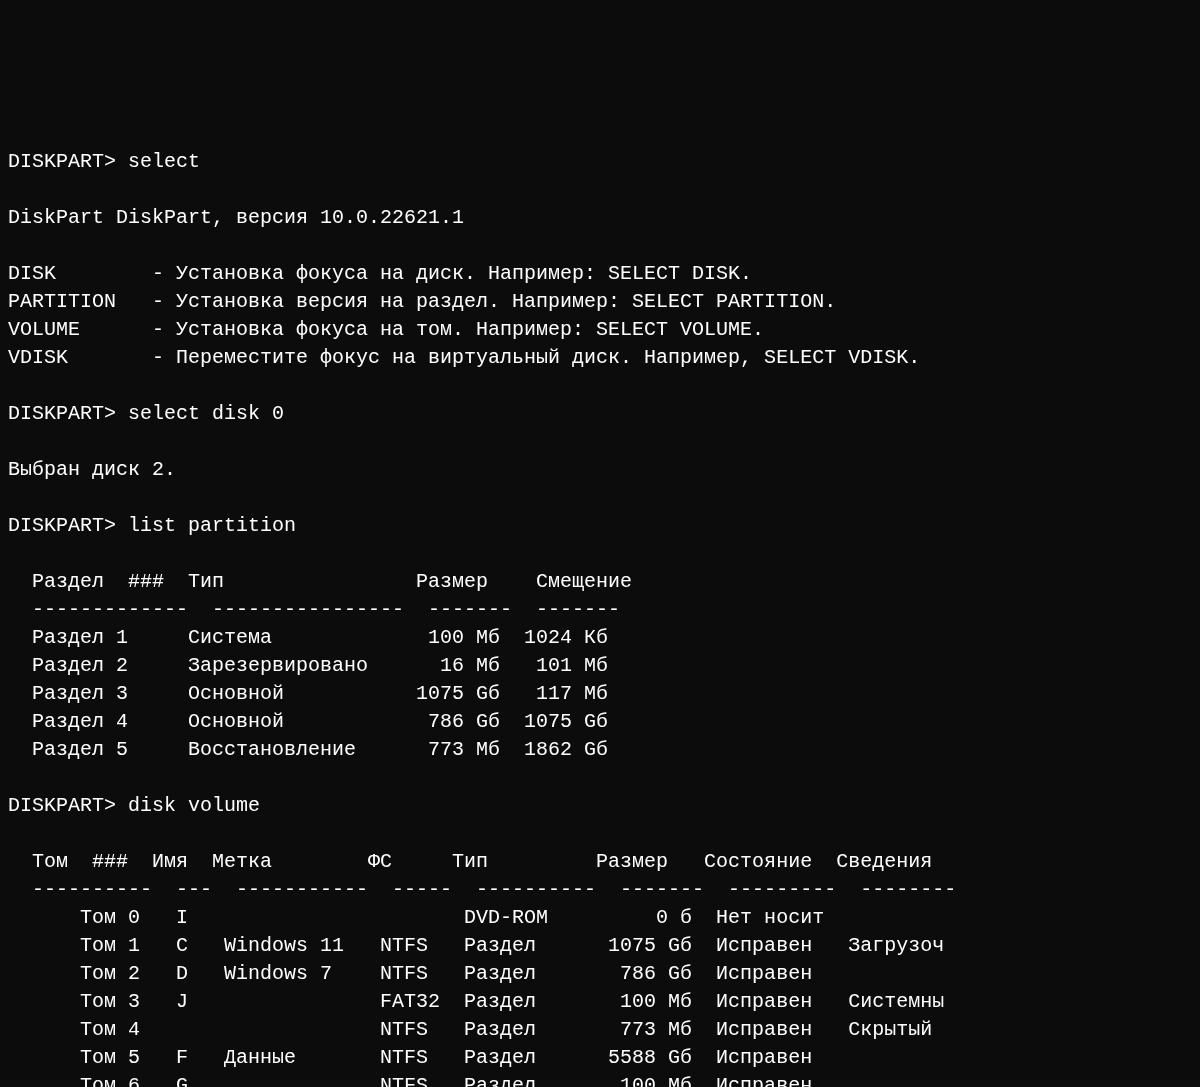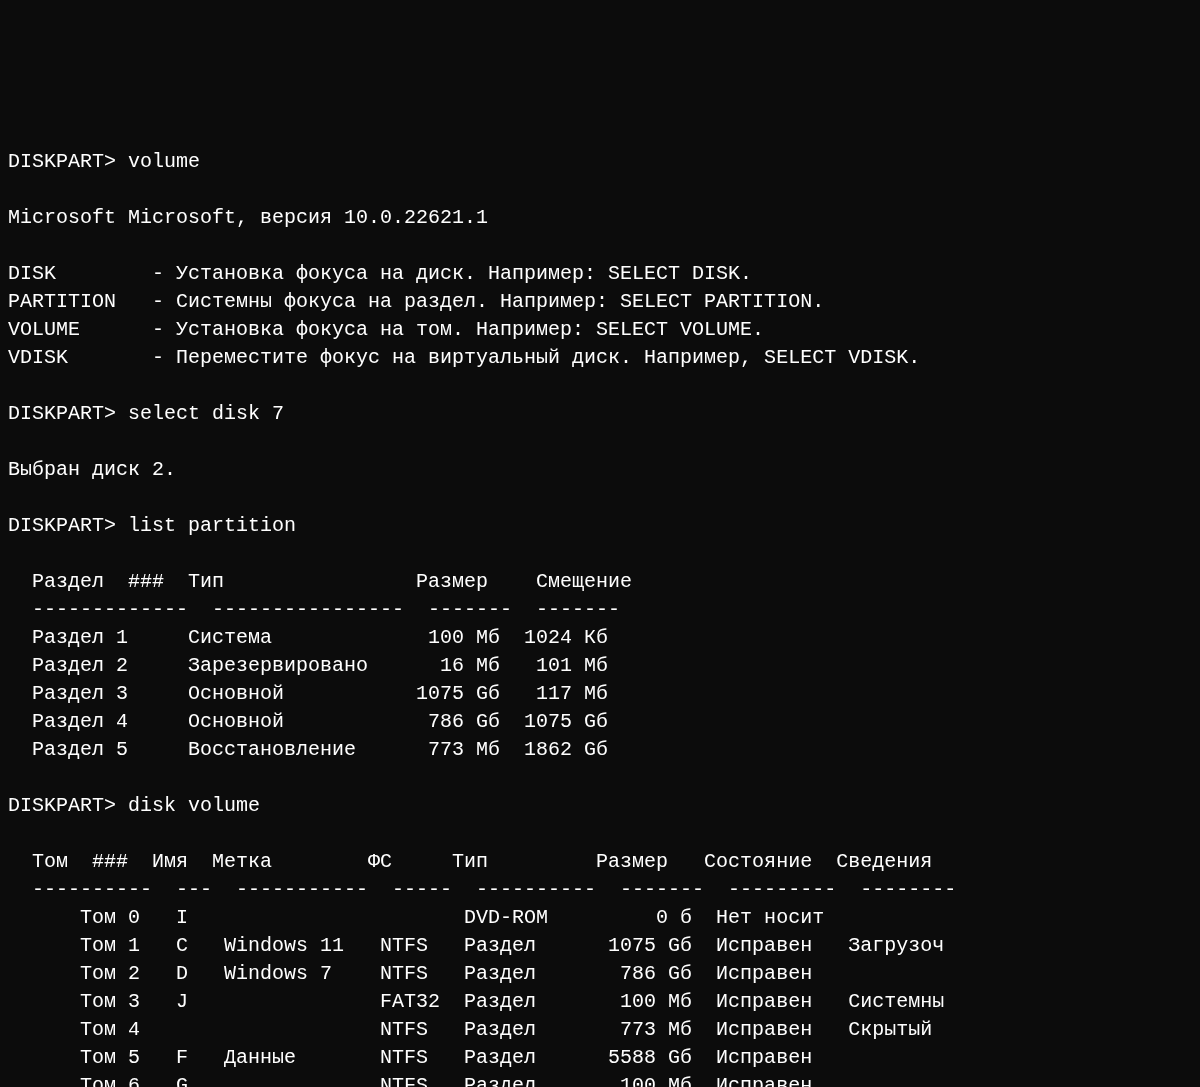--- a/index.html
+++ b/index.html
@@ -18,30 +18,30 @@
   #terminal {
     padding: 8px 8px;
   }
   span { white-space: pre; margin-top: 48px; }
 </style>
 </head>
 <body>
 
 
 
-<div id="terminal"><span>DISKPART&gt;</span><span> </span><span>volume</span>
+<div id="terminal"><span>DISKPART&gt;</span><span> </span><span>select</span>
 
-<span>Microsoft Microsoft, версия 10.0.22621.1</span>
+<span>DiskPart DiskPart, версия 10.0.22621.1</span>
 
 <span id="help-block">DISK        - Установка фокуса на диск. Например: SELECT DISK.
-PARTITION   - Системны фокуса на раздел. Например: SELECT PARTITION.
+PARTITION   - Установка версия на раздел. Например: SELECT PARTITION.
 VOLUME      - Установка фокуса на том. Например: SELECT VOLUME.
 VDISK       - Переместите фокус на виртуальный диск. Например, SELECT VDISK.</span>
 
-<span>DISKPART&gt;</span><span> </span><span>select disk 7</span>
+<span>DISKPART&gt;</span><span> </span><span>select disk 0</span>
 
 <span>Выбран диск 2.</span>
 
 <span>DISKPART&gt;</span><span> </span><span>list partition</span>
 
 <span id="part-table">  Раздел  ###  Тип                Размер    Смещение
   -------------  ----------------  -------  -------
   Раздел 1     Система             100 Мб  1024 Кб
   Раздел 2     Зарезервировано      16 Мб   101 Мб
   Раздел 3     Основной           1075 Gб   117 Мб

